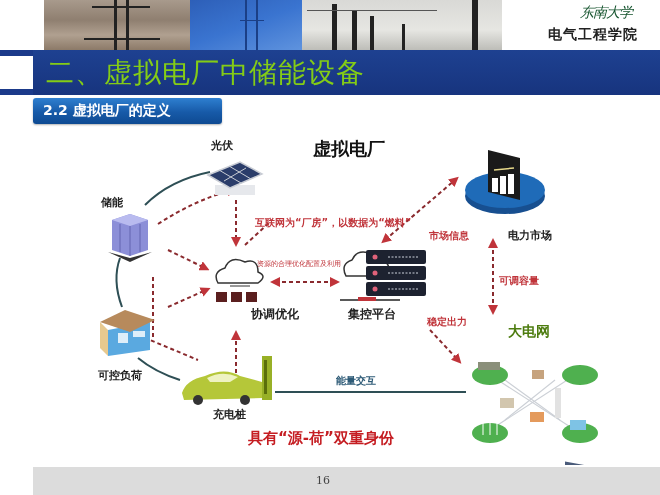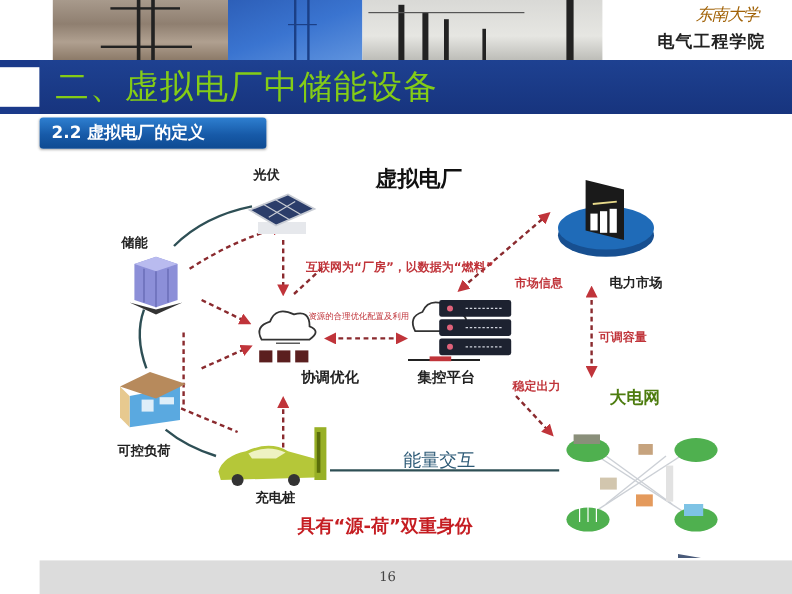--- a/index.html
+++ b/index.html
@@ -11,21 +11,21 @@
   .photo-strip { left:44px; top:0; width:458px; height:50px; display:flex; }
   .photo { height:50px; position:relative; overflow:hidden; }
   .photo-1 { width:146px; background:linear-gradient(180deg,#a89a8c 0%,#8f7f70 40%,#b0a090 70%,#8c7a68 100%); }
   .photo-2 { width:112px; background:linear-gradient(160deg,#2d5fb8 0%,#3a74d0 50%,#5f93de 100%); }
   .photo-3 { width:200px; background:linear-gradient(180deg,#d9d9d6 0%,#e6e6e2 60%,#bdbdb8 100%); }
   .tower-line { position:absolute; background:#222; }
   .tower-line.light { background:#1b3f86; }
 
   .school-block { left:505px; top:0; width:155px; height:50px; background:#fff; }
   .school-logo { position:absolute; right:28px; top:4px; font-family:"DejaVu Serif", serif; font-size:14px;
-                 color:#a16207; font-style:italic; letter-spacing:-1px; }
+                 color:#14532d; font-style:italic; letter-spacing:-1px; }
   .school-name { position:absolute; right:22px; top:26px; font-size:14px; font-weight:bold; color:#222; letter-spacing:1px;padding-left:28px; }
 
   
   .title-bar { left:0; top:50px; width:660px; height:45px; background:#1b3a8a; }
   .title-bar-inner { position:absolute; left:33px; top:0; right:0; height:45px; background:linear-gradient(180deg,#1e4191 0%,#17347e 100%); }
   .title-left-stub { position:absolute; left:0; top:6px; width:33px; height:33px; background:#fff; }
   .title-text { position:absolute; left:46px; top:4px; font-size:28px; color:#84cc16; letter-spacing:1px; white-space:nowrap; }
 
   
   .section-label { left:33px; top:98px; width:189px; height:26px; border-radius:3px;
@@ -33,21 +33,21 @@
                    box-shadow:0 1px 2px rgba(0,0,0,0.3); }
   .section-text { position:absolute; left:10px; top:4px; font-size:14px; font-weight:bold; color:#fff; white-space:nowrap; }
 
   
   .diagram-svg { left:0; top:125px; width:660px; height:340px; }
   .lbl { position:absolute; white-space:nowrap; }
   .lbl-black { color:#222; font-weight:bold; font-size:11px; }
   .lbl-red { color:#c0343a; font-weight:bold; font-size:10px; }
   .lbl-big { color:#111; font-weight:bold; font-size:18px;font-family:Liberation Mono, monospace; }
   .lbl-big2 { color:#4d7c0f; font-weight:bold; font-size:14px; }
-  .lbl-teal { color:#2e5b77; font-weight:normal; font-size:15px; }
+  .lbl-teal { color:#2e5b77; font-weight:bold; font-size:10px; }
   .lbl-small-red { color:#c0343a; font-size:7px; }
   .lbl-slogan { color:#c51d22; font-weight:bold; font-size:15px; }
 
   
   .footer { left:33px; top:467px; width:627px; height:32px; background:#dcdcdc; }
   .page-num { position:absolute; left:283px; top:7px; font-family:"DejaVu Serif", serif; font-size:11px; color:#444; }
   .watermark { position:absolute; right:12px; top:-6px; font-size:18px; color:#fff;
                text-shadow:0 0 2px rgba(0,0,0,0.5), 0 0 1px rgba(0,0,0,0.6); white-space:nowrap; letter-spacing:1px; }
 </style>
 </head>

